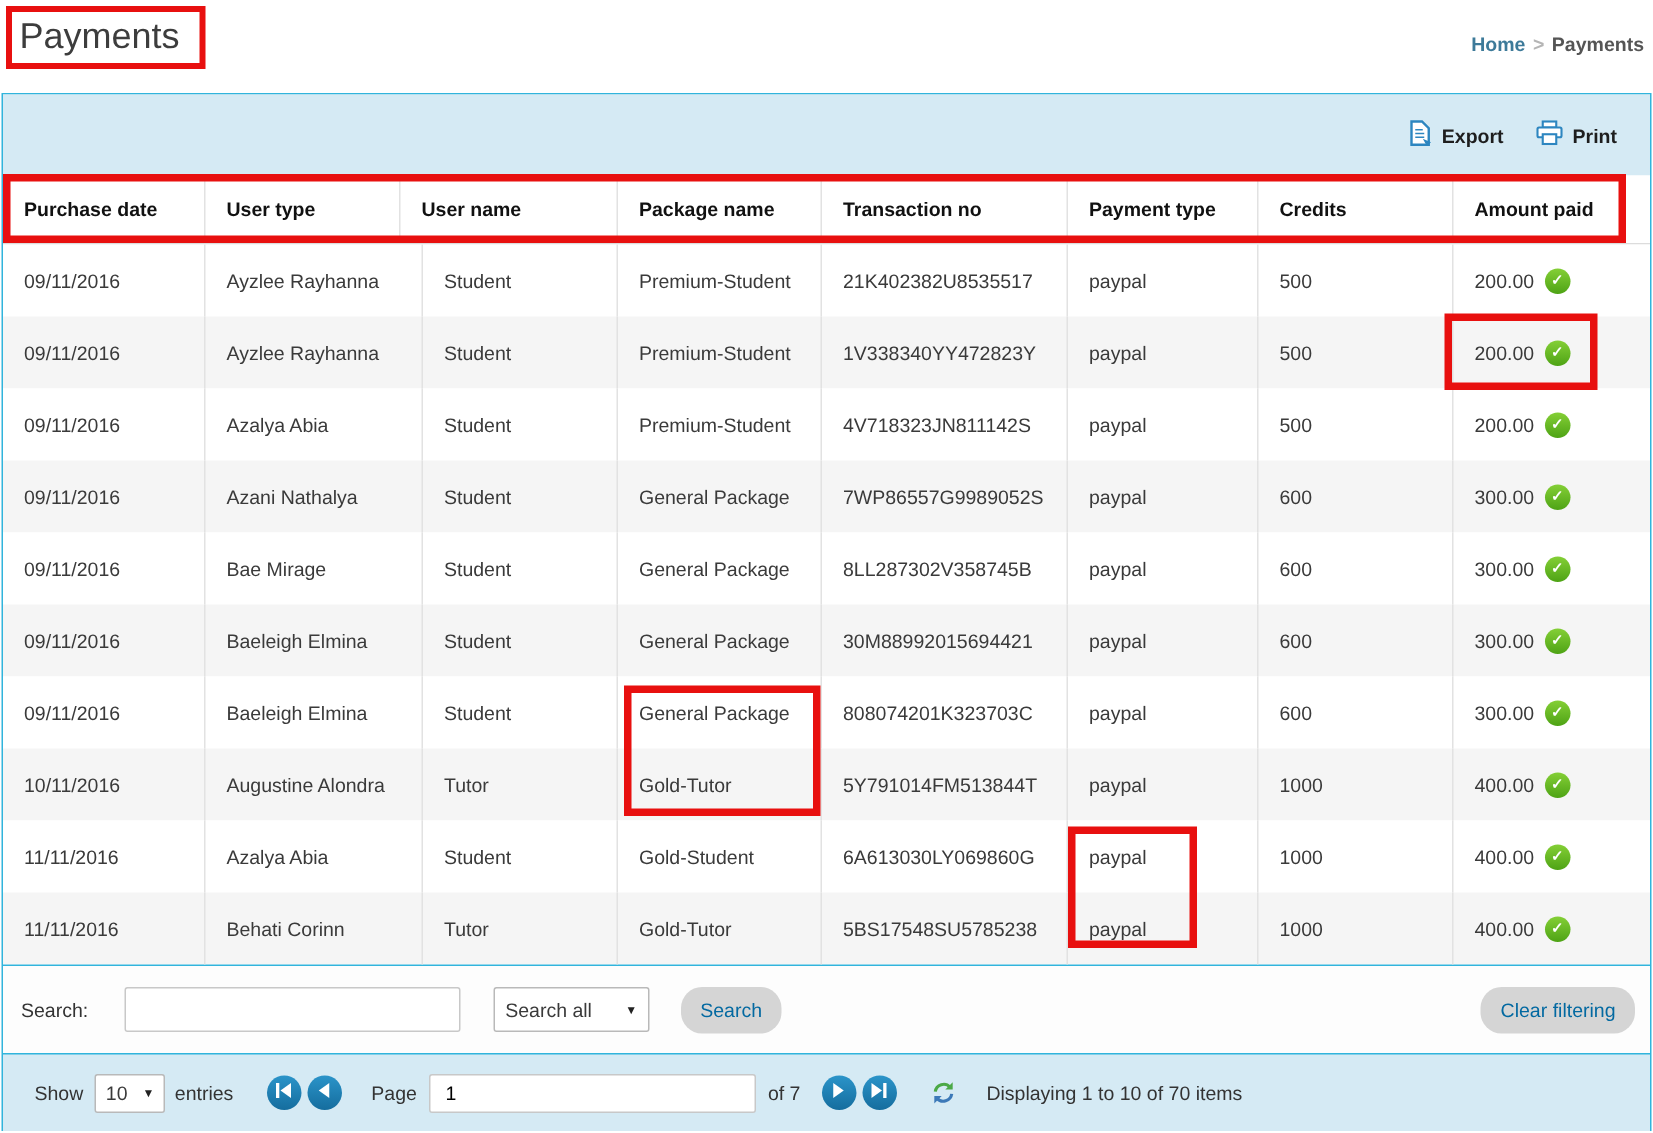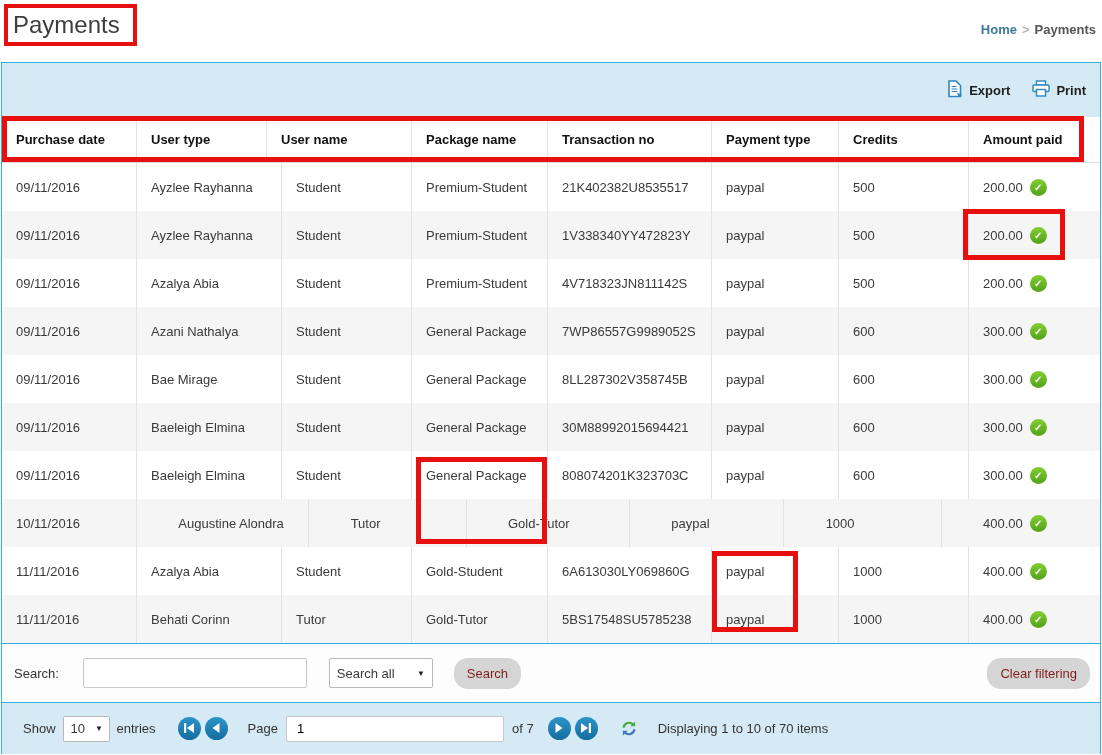--- a/index.html
+++ b/index.html
@@ -19,21 +19,21 @@
   .title{position:absolute;left:13px;top:11px;font-size:24px;font-weight:400;color:#3d3d3d;}
   .breadcrumb{position:absolute;right:6px;top:22px;font-size:13px;font-weight:bold;}
   .bc-home{color:#3d7a99;cursor:pointer;}
   .bc-sep{color:#b5b5b5;margin:0 5px;}
   .bc-cur{color:#555;}
 
   
   .panel{position:absolute;left:1px;top:62px;width:1100px;height:692px;
     border:1px solid var(--panel-border);background:#fff;}
   .toolbar{height:54px;background:var(--bar-bg);display:flex;align-items:center;
-    justify-content:flex-end;padding-right:14px;gap:22px;}
+    justify-content:flex-end;padding-right:22px;gap:22px;}
   .tool-btn{display:flex;align-items:center;gap:6px;font-size:13px;font-weight:bold;
     color:#1e1e1e;cursor:pointer;}
 
   .thead{height:46px;display:flex;border-bottom:1px solid #dcdcdc;background:#fff;}
   .hcell{font-weight:bold;color:#111;}
   .cell{display:flex;align-items:center;padding-left:14px;font-size:13px;
     border-right:1px solid #e2e2e2;height:100%;overflow:hidden;white-space:nowrap;}
   .col0{width:135px}.col1{width:145px}.col2{width:130px}.col3{width:136px}
   .col4{width:164px}.col5{width:127px}.col6{width:130px}.col7{width:131px;border-right:none;}
   .tbody{height:480px;}
@@ -48,21 +48,21 @@
   .search-row{height:59px;background:#fdfdfd;border-top:1px solid var(--panel-border);
     display:flex;align-items:center;padding:0 10px 0 12px;gap:16px;}
   .lbl{font-size:13px;color:#333;}
   .search-input{width:224px;height:30px;border:1px solid #c8c8c8;border-radius:2px;
     margin-left:8px;padding:0 8px;font-size:13px;font-family:inherit;background:#fff;}
   .select{height:30px;background:#fff;border:1px solid #b9b9b9;border-radius:2px;
     display:flex;align-items:center;justify-content:space-between;
     font-size:13px;padding:0 7px;margin-left:6px;cursor:pointer;}
   .select .caret{font-size:8px;color:#222;margin-left:10px;}
   .filter-select{width:104px;}
-  .btn{height:31px;background:#d5d5d5;border:none;border-radius:14px;color:#7f1d1d;
+  .btn{height:31px;background:#d5d5d5;border:none;border-radius:14px;color:#0369a1;
     font-size:13px;font-family:inherit;padding:0 13px;margin-left:5px;cursor:pointer;}
   .clear-btn{margin-left:auto;}
 
   
   .pager{height:52px;background:var(--bar-bg);border-top:1px solid var(--panel-border);
     display:flex;align-items:center;padding-left:21px;}
   .entries-select{width:47px;height:26px;margin-left:7px;margin-right:7px;}
   .circle-btn{width:23px;height:23px;border-radius:50%;
     background:linear-gradient(#2b94c9,#156d9e);display:flex;align-items:center;
     justify-content:center;cursor:pointer;flex:0 0 23px;}
@@ -317,20 +317,23 @@
           </div>
           <div class="cell col1">
             <span>Augustine Alondra</span>
           </div>
           <div class="cell col2">
             <span>Tutor</span>
           </div>
           <div class="cell col3">
             <span>Gold-Tutor</span>
           </div>
+          <div class="cell col4">
+            <span>5Y791014FM513844T</span>
+          </div>
           <div class="cell col5">
             <span>paypal</span>
           </div>
           <div class="cell col6">
             <span>1000</span>
           </div>
           <div class="cell col7">
             <span>400.00</span>
             <span class="check-icon">✓</span>
           </div>

